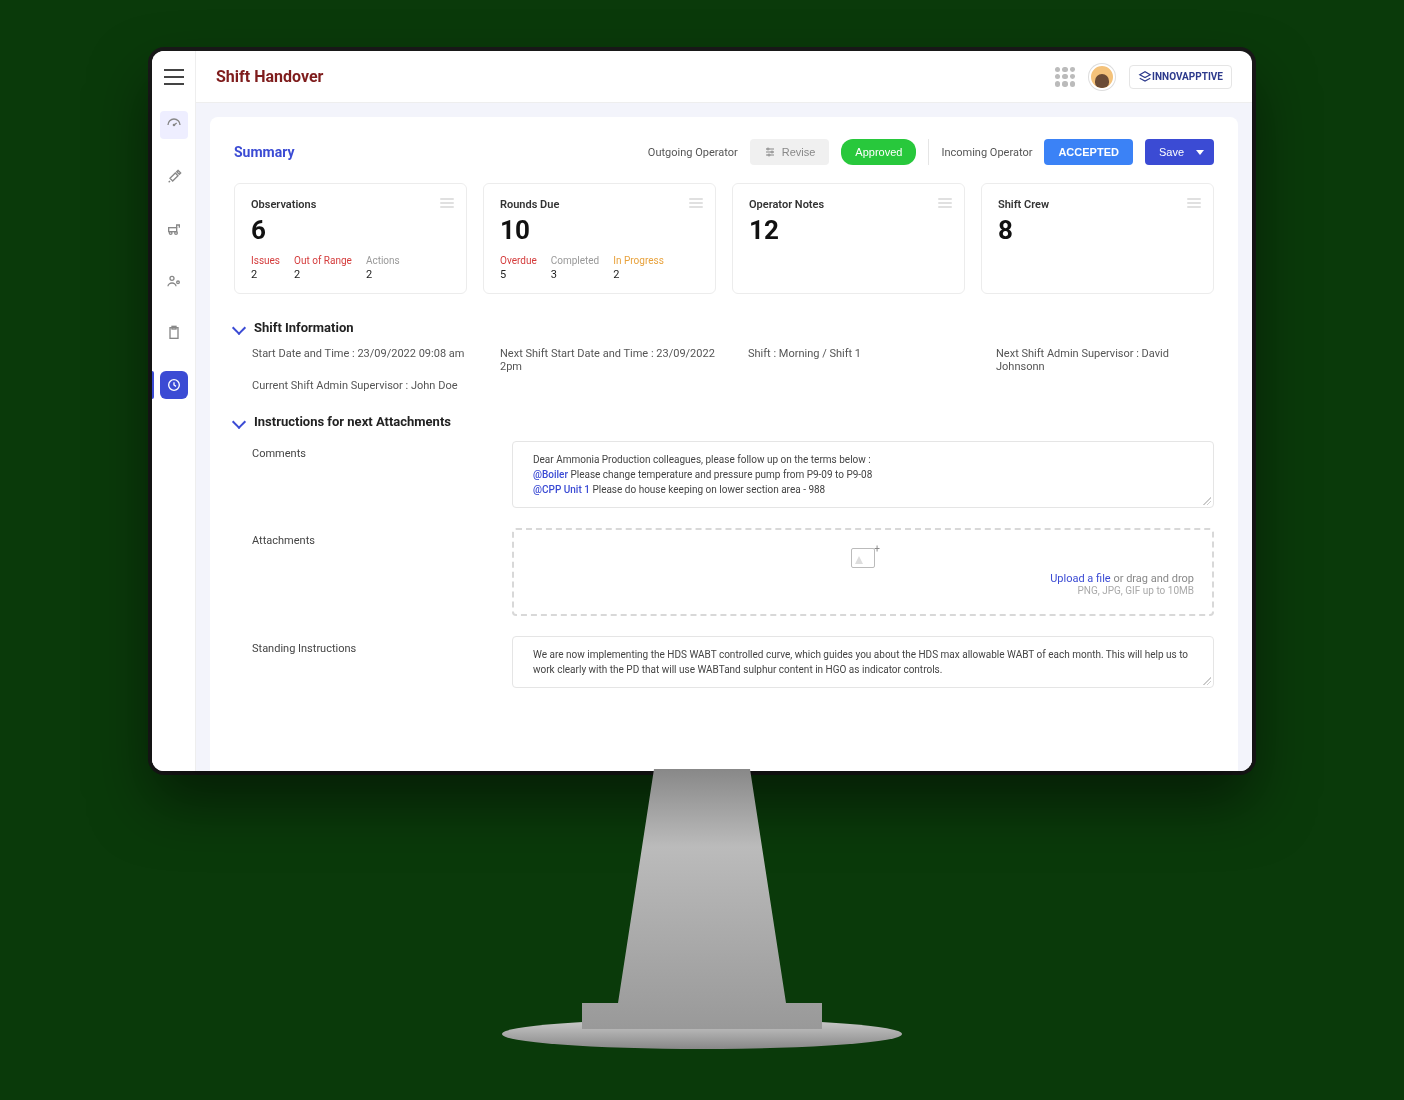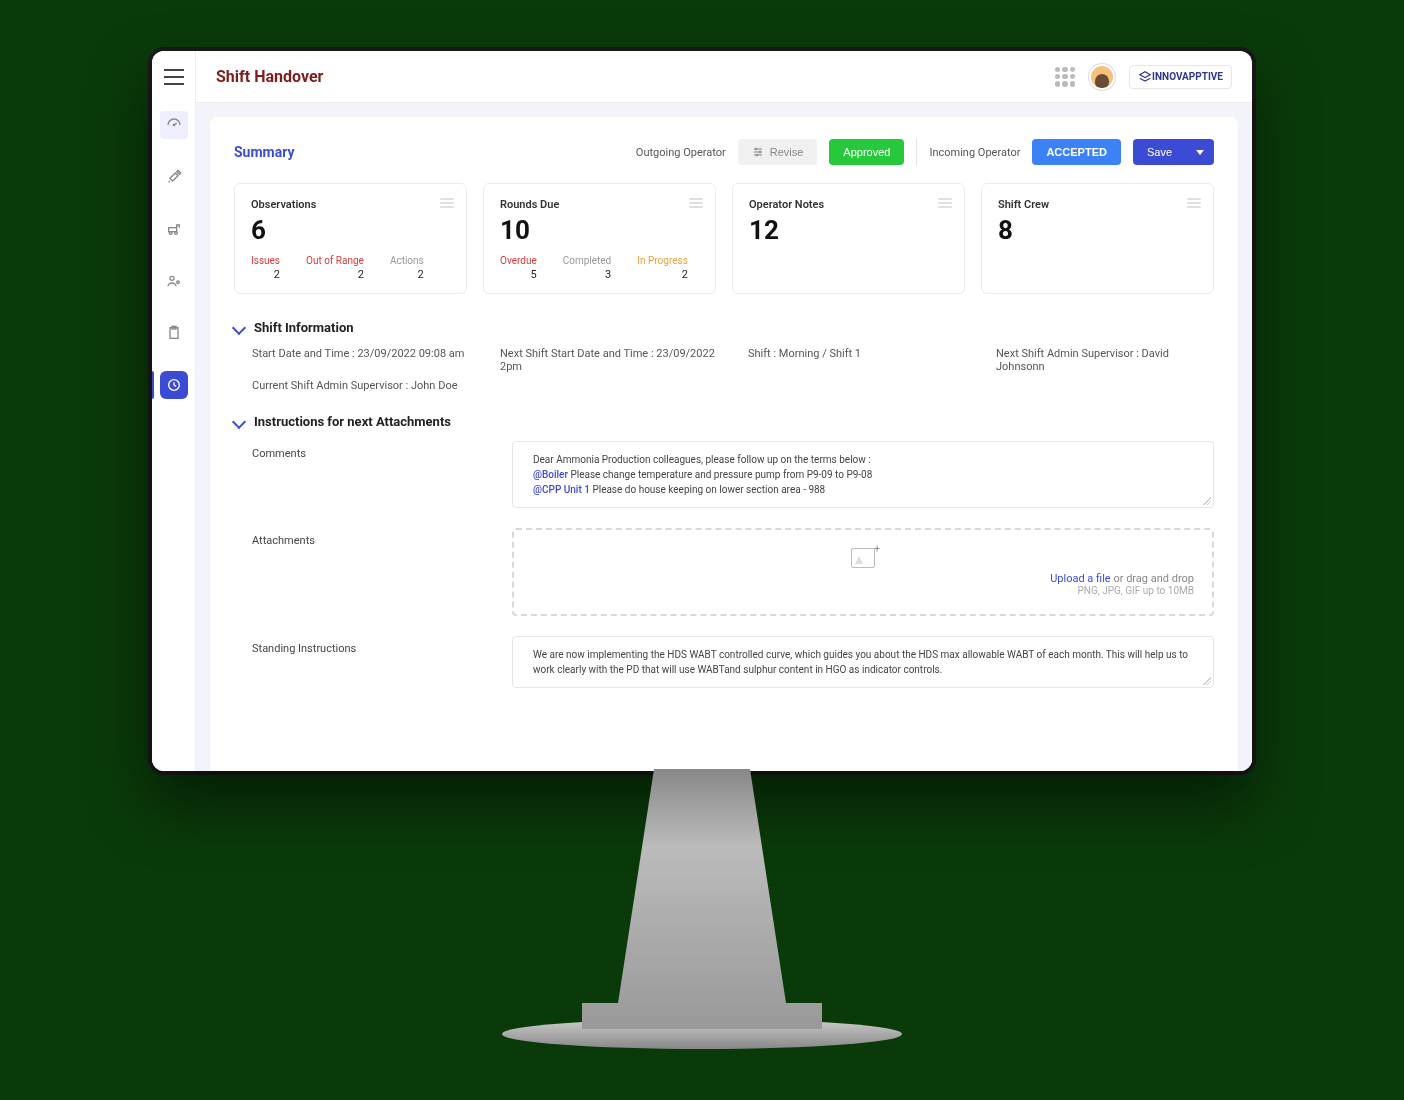--- a/index.html
+++ b/index.html
@@ -157,43 +157,43 @@
   .status-group { display:flex; align-items:center; gap:12px; }
   .status-label { font-size:11px; color:#555; }
   .btn {
     font-size:11px;
     padding:7px 14px;
     border-radius:4px;
     border:none;
     cursor:pointer;
   }
   .btn-revise { background:#f0f0f0; color:#888; display:flex; align-items:center; gap:6px; }
-  .btn-green { background:#28c83c; color:#fff; font-weight:500; }
+  .btn-green { background:#28c83c; color:#fff; font-weight:500;border-radius:12px; }
   .btn-accepted { background:#3b82f6; color:#fff; font-weight:600; padding:7px 14px; }
-  .btn-primary { background:#3b4bd4; color:#fff; display:flex; align-items:center; gap:24px; padding:7px 10px 7px 14px; }
+  .btn-primary { background:#3b4bd4; color:#fff; display:flex; align-items:center; gap:12px; padding:7px 10px 7px 14px; }
   .btn-primary .caret { border-left:4px solid transparent; border-right:4px solid transparent; border-top:5px solid #fff; }
   .vdiv { width:1px; height:26px; background:#e5e5e5; }
 
   .stat-cards { display:flex; gap:16px; margin-bottom:26px; }
   .card {
     flex:1;
     border:1px solid #ececec;
     border-radius:6px;
     padding:14px 16px 12px;
     position:relative;
   }
   .card-title { font-size:11px; color:#333; font-weight:600; margin-bottom:4px; }
   .card-num { font-size:26px; font-weight:700; color:#111; }
   .card-drag {
     position:absolute; top:14px; right:12px;
     width:14px; height:10px;
     display:flex; flex-direction:column; justify-content:space-between;
   }
   .card-drag span { height:2px; background:#e0e0e0; border-radius:1px; }
-  .substats { display:flex; gap:26px; margin-top:10px;text-align:right; }
+  .substats { display:flex; gap:14px; margin-top:10px; }
   .substat { font-size:10px; }
   .substat .lbl { display:block; margin-bottom:2px; }
   .substat .val { font-size:11px; color:#222; }
   .red { color:#d43b3b; }
   .gray { color:#999; }
   .orange { color:#e8a23c; }
 
   .section { margin-bottom:22px; }
   .section-header {
     display:flex; align-items:center; gap:10px;

